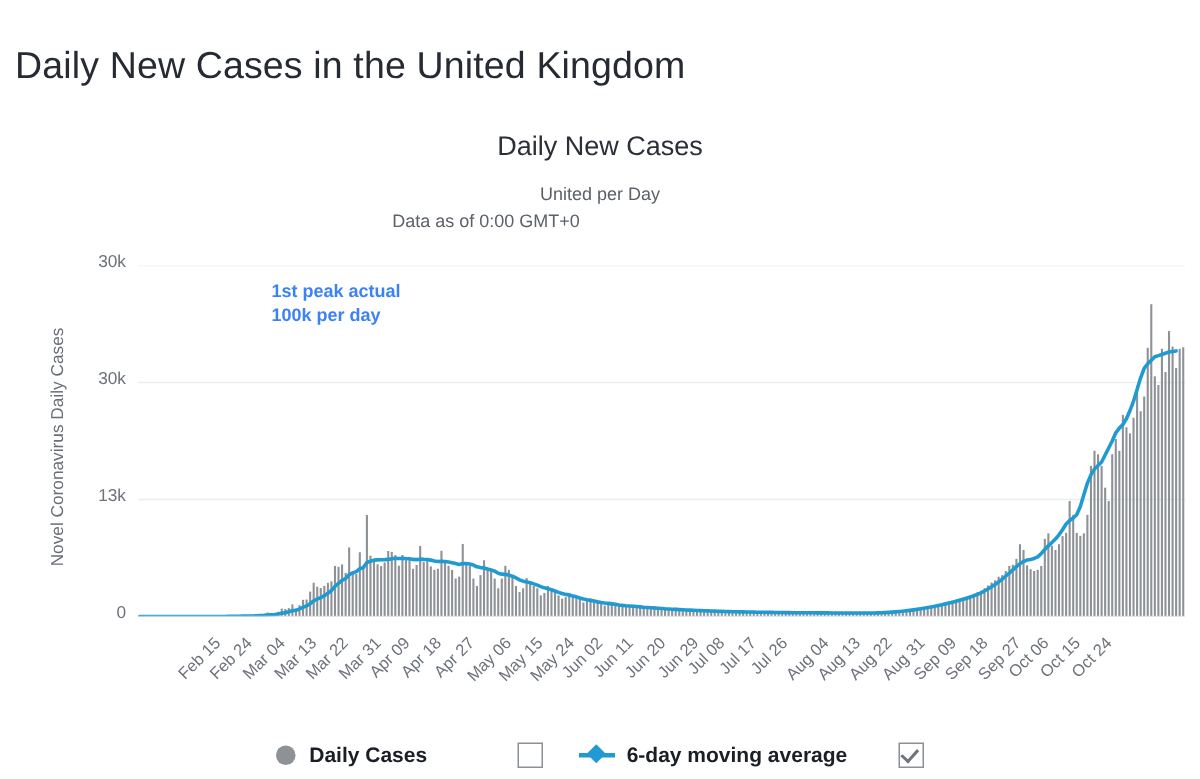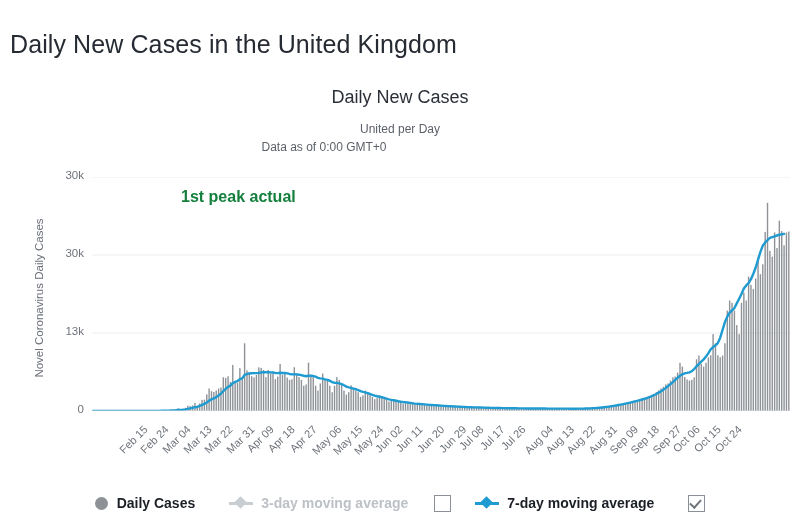--- a/index.html
+++ b/index.html
@@ -122,24 +122,24 @@
     transform: rotate(-45deg);
     transform-origin: right top;
     text-align: right;
   }
 
   
   #annotation {
     position: absolute;
     left: 181px;
     top: 126px;
-    font-size: 16px;
+    font-size: 12px;
     font-weight: bold;
     line-height: 1.35;
-    color: #15803d;
+    color: #3b82f6;
     white-space: nowrap;
   }
 
   
   #legend {
     position: absolute;
     left: 0;
     top: 427px;
     width: 800px;
     height: 32px;
@@ -503,20 +503,21 @@
           <rect x="693.75" y="55.50" width="1.40" height="178.50" fill="#8e9297"></rect>
           <rect x="696.12" y="54.51" width="1.40" height="179.49" fill="#8e9297"></rect>
         </g>
       <path id="avg-line" fill="none" stroke-width="2.4" stroke-linejoin="round" stroke-linecap="round" d="M1.18,234.00L3.55,234.00L5.92,234.00L8.28,234.00L10.65,234.00L13.01,234.00L15.38,234.00L17.75,233.99L20.11,233.99L22.48,233.99L24.84,233.99L27.21,233.99L29.58,233.99L31.94,233.99L34.31,233.99L36.67,233.99L39.04,233.99L41.41,233.99L43.77,233.98L46.14,233.98L48.51,233.98L50.87,233.98L53.24,233.96L55.60,233.95L57.97,233.95L60.34,233.92L62.70,233.90L65.07,233.87L67.43,233.83L69.80,233.78L72.17,233.72L74.53,233.68L76.90,233.63L79.26,233.56L81.63,233.44L84.00,233.27L86.36,233.00L88.73,232.86L91.09,232.73L93.46,232.36L95.83,231.85L98.19,231.42L100.56,230.90L102.93,230.20L105.29,229.88L107.66,228.98L110.02,227.85L112.39,226.89L114.76,225.48L117.12,223.63L119.49,222.34L121.85,221.44L124.22,220.12L126.59,218.56L128.95,216.68L131.32,214.03L133.68,211.85L136.05,209.90L138.42,208.65L140.78,206.08L143.15,204.98L145.52,204.05L147.88,202.18L150.25,201.40L152.61,197.96L154.98,197.18L157.35,196.40L159.71,196.25L162.08,196.17L164.44,196.09L166.81,195.94L169.18,195.47L171.54,195.16L173.91,195.31L176.27,195.16L178.64,195.39L181.01,195.47L183.37,195.94L185.74,196.09L188.11,195.78L190.47,195.94L192.84,196.01L195.20,196.40L197.57,196.95L199.94,197.34L202.30,197.18L204.67,197.34L207.03,197.73L209.40,198.12L211.77,198.74L214.13,199.29L216.50,198.74L218.86,198.74L221.23,199.06L223.60,199.68L225.96,200.85L228.33,201.40L230.69,201.63L233.06,202.33L235.43,202.96L237.79,203.74L240.16,205.14L242.53,205.76L244.89,205.92L247.26,206.39L249.62,207.17L251.99,208.26L254.36,209.59L256.72,210.44L259.09,210.91L261.45,211.54L263.82,212.24L266.19,213.10L268.55,214.11L270.92,214.89L273.28,215.44L275.65,216.14L278.02,217.00L280.38,217.93L282.75,218.71L285.12,219.26L287.48,219.73L289.85,220.27L292.21,220.90L294.58,221.68L296.95,222.30L299.31,222.85L301.68,223.24L304.04,223.70L306.41,224.25L308.78,224.72L311.14,225.03L313.51,225.26L315.87,225.58L318.24,225.89L320.61,226.28L322.97,226.59L325.34,226.82L327.71,226.98L330.07,227.14L332.44,227.37L334.80,227.60L337.17,227.84L339.54,227.99L341.90,228.15L344.27,228.31L346.63,228.46L349.00,228.62L351.37,228.85L353.73,229.01L356.10,229.16L358.46,229.28L360.83,229.40L363.20,229.51L365.56,229.63L367.93,229.75L370.29,229.87L372.66,229.98L375.03,230.10L377.39,230.18L379.76,230.26L382.13,230.33L384.49,230.41L386.86,230.49L389.22,230.57L391.59,230.65L393.96,230.72L396.32,230.79L398.69,230.84L401.05,230.90L403.42,230.94L405.79,230.99L408.15,231.04L410.52,231.08L412.88,231.13L415.25,231.18L417.62,231.21L419.98,231.24L422.35,231.27L424.72,231.30L427.08,231.33L429.45,231.36L431.81,231.39L434.18,231.43L436.55,231.45L438.91,231.47L441.28,231.49L443.64,231.50L446.01,231.52L448.38,231.54L450.74,231.55L453.11,231.57L455.47,231.58L457.84,231.60L460.21,231.61L462.57,231.62L464.94,231.63L467.31,231.64L469.67,231.64L472.04,231.65L474.40,231.66L476.77,231.67L479.14,231.68L481.50,231.68L483.87,231.68L486.23,231.67L488.60,231.65L490.97,231.62L493.33,231.57L495.70,231.49L498.06,231.39L500.43,231.25L502.80,231.10L505.16,230.91L507.53,230.71L509.89,230.47L512.26,230.21L514.63,229.91L516.99,229.59L519.36,229.24L521.73,228.87L524.09,228.46L526.46,228.04L528.82,227.60L531.19,227.14L533.56,226.64L535.92,226.12L538.29,225.58L540.65,225.01L543.02,224.44L545.39,223.83L547.75,223.19L550.12,222.52L552.48,221.80L554.85,221.02L557.22,220.18L559.58,219.24L561.95,218.20L564.32,217.00L566.68,215.67L569.05,214.19L571.41,212.63L573.78,210.91L576.15,209.04L578.51,207.09L580.88,205.14L583.24,202.96L585.61,200.77L587.98,198.74L590.34,197.34L592.71,196.40L595.07,195.94L597.44,195.31L599.81,194.22L602.17,192.04L604.54,189.38L606.91,186.89L609.27,184.70L611.64,182.36L614.00,179.56L616.37,176.12L618.74,172.38L621.10,170.04L623.47,168.32L625.83,166.14L628.20,160.68L630.57,152.88L632.93,145.08L635.30,139.62L637.66,135.72L640.03,133.38L642.40,131.04L644.76,126.36L647.13,121.68L649.49,117.00L651.86,111.54L654.23,108.42L656.59,106.08L658.96,102.18L661.33,96.72L663.69,90.48L666.06,82.68L668.42,74.88L670.79,68.64L673.16,65.52L675.52,63.18L677.89,60.84L680.25,60.06L682.62,59.28L684.99,58.50L687.35,57.72L689.72,57.33L692.08,56.94" stroke="#1f9bd1"></path>
       <line id="baseline" x1="0" y1="234" x2="698" y2="234" stroke="#d8dbdf" stroke-width="1"></line>
     </svg>
   </div>
 
   <div id="annotation">
     <div>1st peak actual</div>
+    <div>100k per day</div>
   </div>
 
   <div id="x-axis">
       <div class="xtick" style="left: 15.1831px;">Feb 15</div>
       <div class="xtick" style="left: 36.478px;">Feb 24</div>
       <div class="xtick" style="left: 57.7729px;">Mar 04</div>
       <div class="xtick" style="left: 79.0678px;">Mar 13</div>
       <div class="xtick" style="left: 100.363px;">Mar 22</div>
       <div class="xtick" style="left: 121.658px;">Mar 31</div>
       <div class="xtick" style="left: 142.953px;">Apr 09</div>
@@ -546,40 +547,33 @@
 
   <div id="legend">
 
     <div class="legend-entry">
       <span class="legend-dot"></span>
       <span class="legend-label-active">Daily Cases</span>
     </div>
 
     <div class="legend-gap-md"></div>
 
-    <div class="legend-entry">
-      <span class="legend-marker">
-        <span class="bar" style="background:#c9ced3"></span>
-        <span class="diamond" style="background:#c9ced3"></span>
-      </span>
-      <span class="legend-label-disabled">3-day moving average</span>
-    </div>
 
     <div class="legend-gap-sm"></div>
 
     <span class="legend-checkbox"></span>
 
     <div class="legend-gap-lg"></div>
 
     <div class="legend-entry">
       <span class="legend-marker">
         <span class="bar" style="background:#1f9bd1"></span>
         <span class="diamond" style="background:#1f9bd1"></span>
       </span>
-      <span class="legend-label-active">7-day moving average</span>
+      <span class="legend-label-active">6-day moving average</span>
     </div>
 
     <div class="legend-gap-md"></div>
 
     <span class="legend-checkbox checked"></span>
 
   </div>
 </div>
 
 </body></html>

